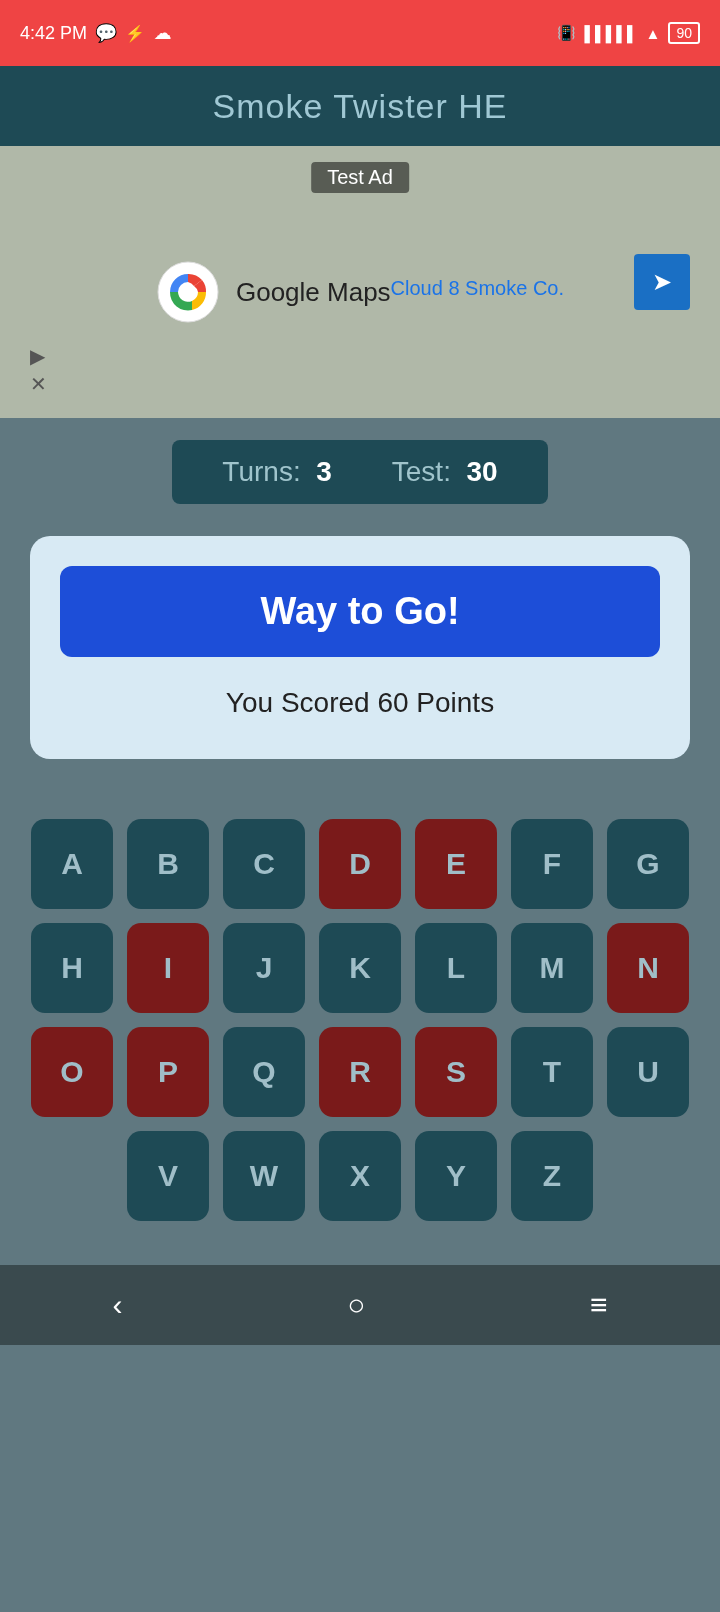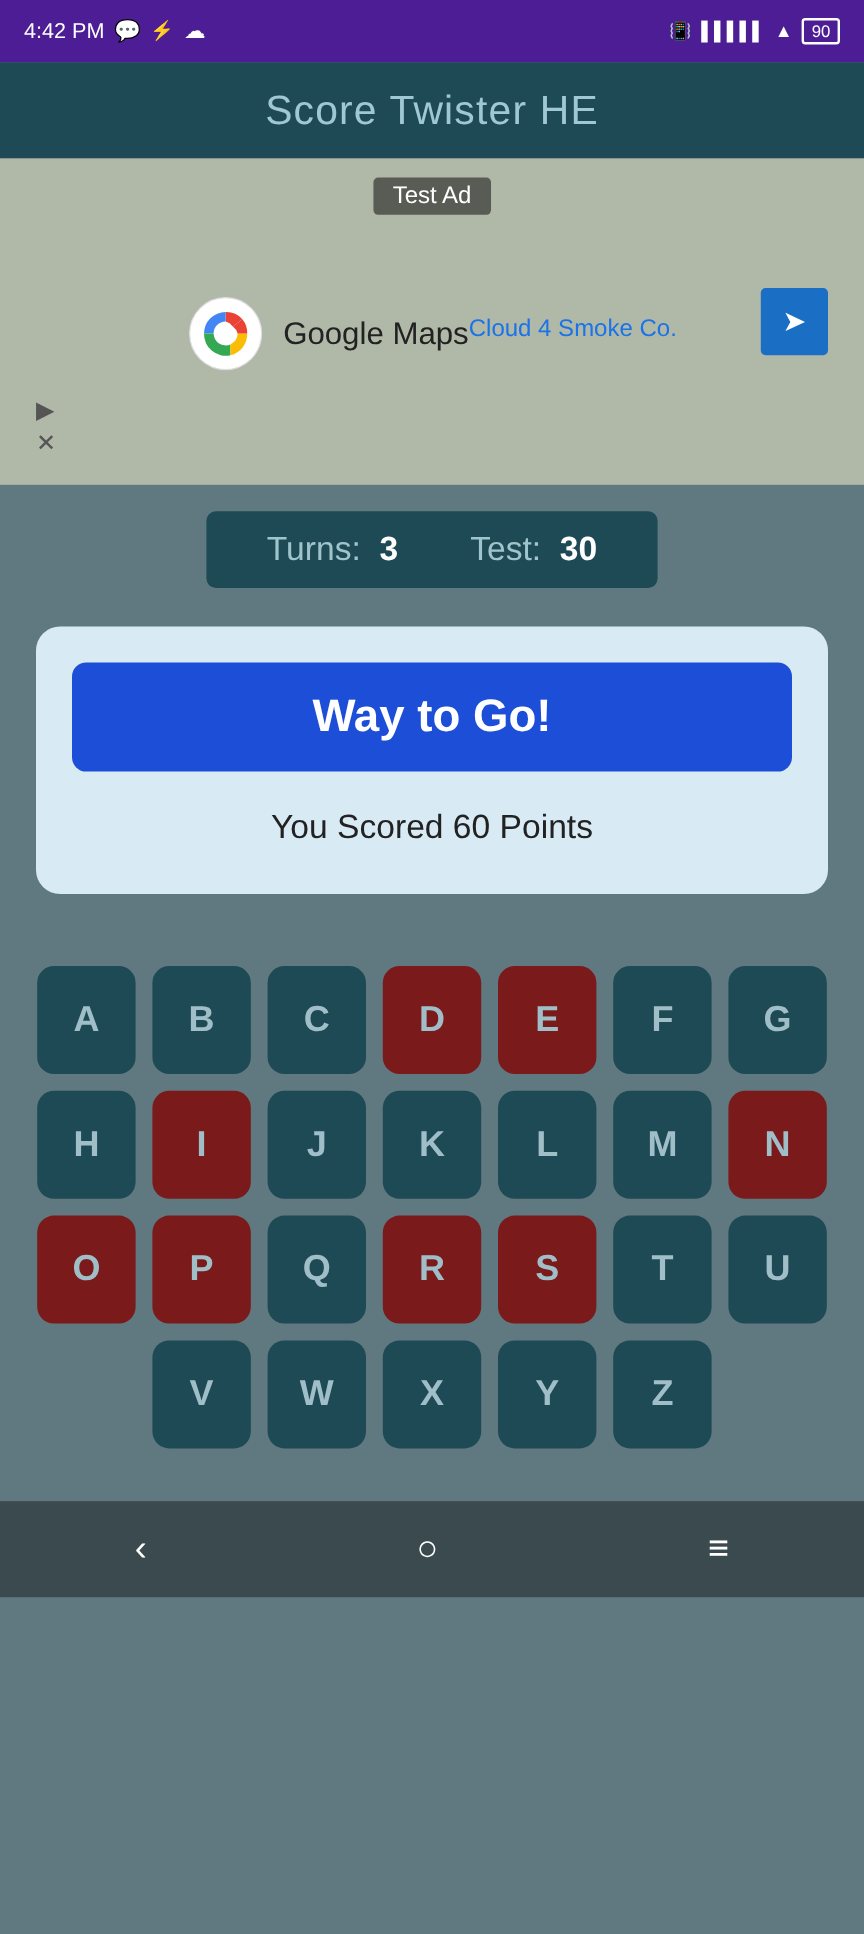--- a/index.html
+++ b/index.html
@@ -9,22 +9,22 @@
       width: 720px;
       min-height: 1612px;
       background-color: #607880;
       font-family: 'Arial', sans-serif;
       overflow-x: hidden;
       position: relative;
     }
 
     
     .status-bar {
-      background-color: #4c1d95;
-      height: 52px;
+      background-color: #ef4444;
+      height: 66px;
       display: flex;
       align-items: center;
       justify-content: space-between;
       padding: 0 20px;
     }
     .status-left {
       display: flex;
       align-items: center;
       gap: 8px;
       color: white;
@@ -257,38 +257,38 @@
     <span>📳</span>
     <span>▌▌▌▌▌</span>
     <span>▲</span>
     <span style="border:2px solid white;border-radius:3px;padding:1px 6px;font-size:14px;">
       <span>90</span>
     </span>
   </div>
 </div>
 
 <div class="app-header">
-  <span class="app-title">Score Twister HE</span>
+  <span class="app-title">Smoke Twister HE</span>
 </div>
 
 <div class="ad-banner">
   <div class="ad-label">Test Ad</div>
   <div class="ad-content">
 
     <svg class="google-logo" viewBox="0 0 64 64" xmlns="http://www.w3.org/2000/svg">
       <circle cx="32" cy="32" r="30" fill="white" stroke="#ddd" stroke-width="1"></circle>
       <path d="M32 14 A18 18 0 0 1 46 20 L38 26 A10 10 0 0 0 32 22 Z" fill="#EA4335"></path>
       <path d="M32 22 A10 10 0 0 0 22 32 L14 32 A18 18 0 0 1 32 14 Z" fill="#4285F4"></path>
       <path d="M22 32 A10 10 0 0 0 36 41 L36 50 A18 18 0 0 1 14 32 Z" fill="#34A853"></path>
       <path d="M36 41 A10 10 0 0 0 42 32 L50 32 A18 18 0 0 1 36 50 Z" fill="#FBBC05"></path>
       <path d="M42 32 L50 32 L50 32 A18 18 0 0 0 46 20 L38 26 A10 10 0 0 1 42 32 Z" fill="#EA4335"></path>
     </svg>
     <div class="ad-text">
       <span class="ad-title-text">Google Maps</span>
-      <span class="ad-subtitle-text">Cloud 4 Smoke Co.</span>
+      <span class="ad-subtitle-text">Cloud 8 Smoke Co.</span>
     </div>
   </div>
   <div class="ad-nav-icon">➤</div>
   <div class="ad-play-icon">▶</div>
   <div class="ad-close-icon">✕</div>
 </div>
 
 <div class="score-bar">
   <div class="score-box">
     <span>

